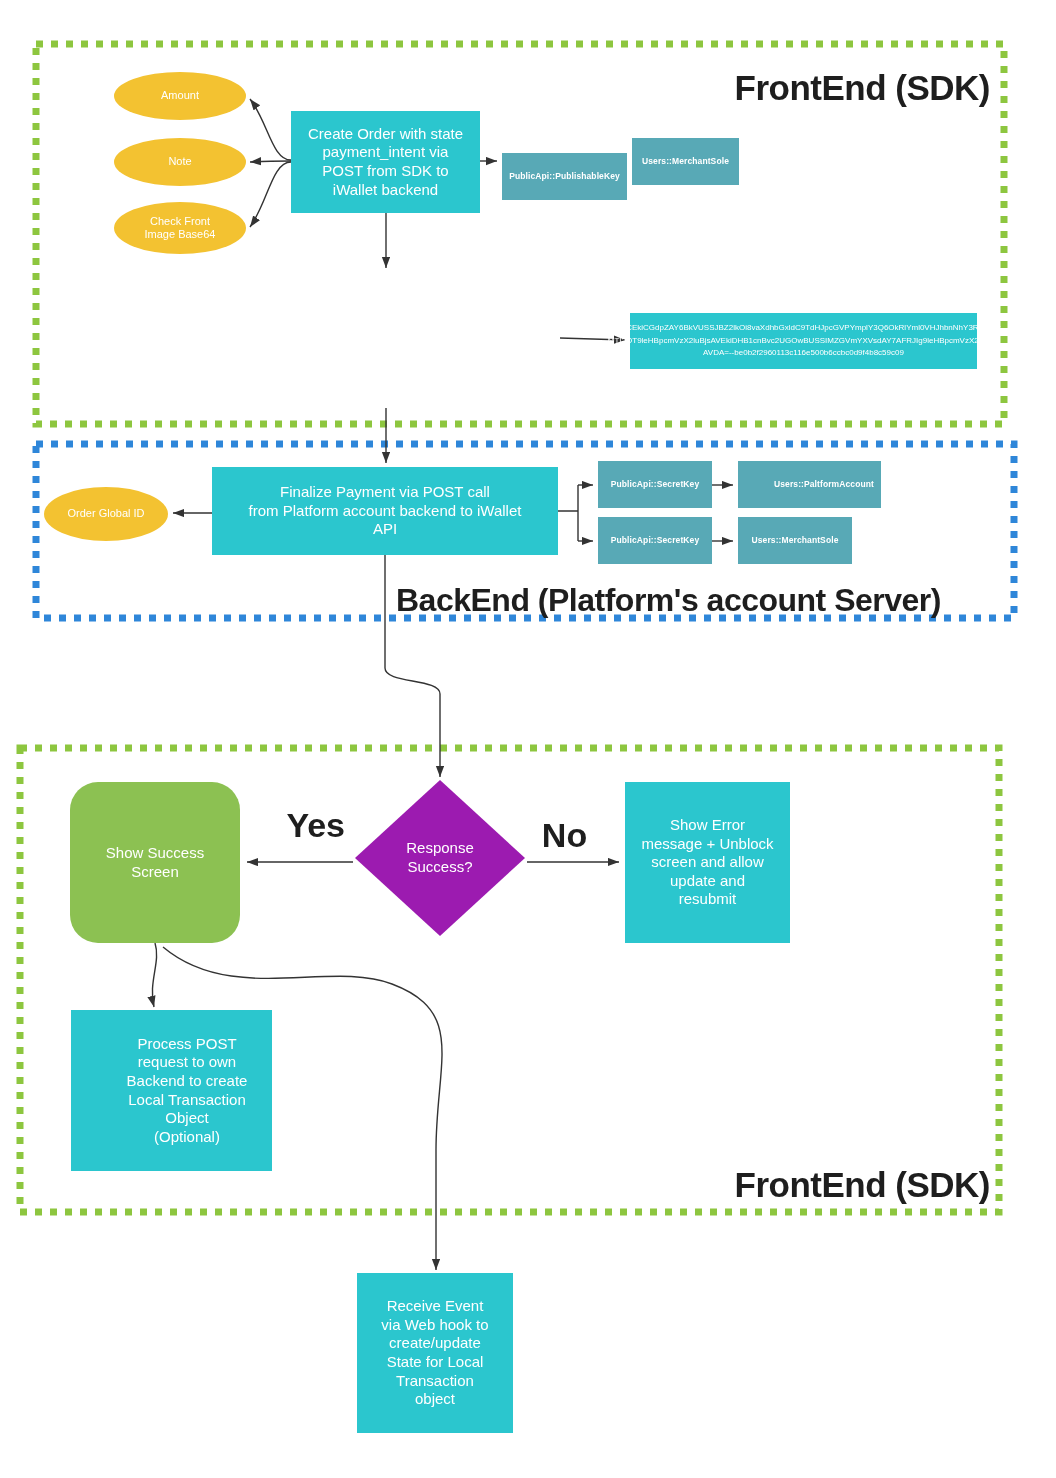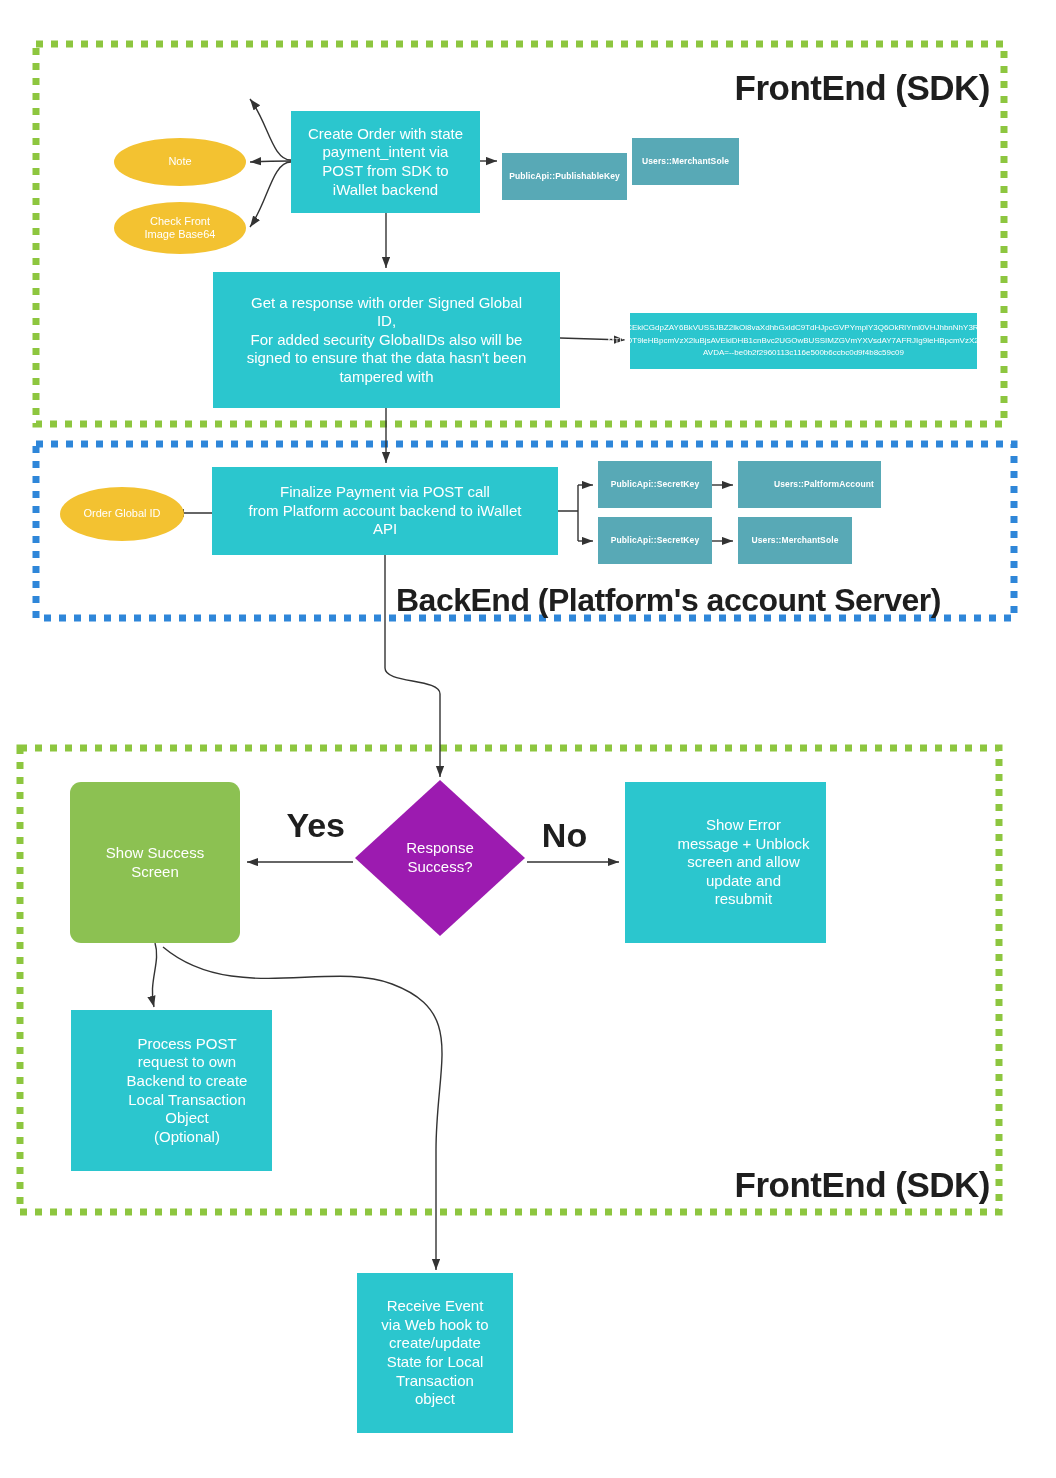--- a/index.html
+++ b/index.html
@@ -9,21 +9,21 @@
   }
   .layer{position:absolute;left:0;top:0;z-index:1;}
   .node{
     position:absolute;z-index:2;display:flex;align-items:center;justify-content:center;
     text-align:center;color:#ffffff;white-space:pre-line;font-size:15px;line-height:1.24;
   }
   .teal{background:var(--teal);}
   .ellipse{border-radius:50%;background:var(--yellow);font-size:11px;line-height:1.2;}
   .keybox{background:var(--teal_muted);font-size:8.5px;font-weight:bold;letter-spacing:.1px;}
   .hash{font-size:8px;line-height:1.55;}
-  .success{background:var(--green);border-radius:11px;}
+  .success{background:var(--green);border-radius:28px;}
   .diamond{background:var(--purple);clip-path:polygon(50% 0,100% 50%,50% 100%,0 50%);}
   .title{
     position:absolute;z-index:2;font-weight:bold;color:#1e1e1e;
     letter-spacing:-0.5px;white-space:pre;
   }
   .branch-label{position:absolute;z-index:2;font-weight:bold;color:#1e1e1e;font-size:34px;}
 </style>
 </head>
 <body>
 
@@ -60,54 +60,50 @@
       <path d="M527,862 L619,862" marker-end="url(#ah)"></path>
       <path d="M155,943 C161,962 148,982 154,1007" marker-end="url(#ah)"></path>
       <path d="M163,947 C232,1005 330,960 392,984 C466,1012 436,1062 436,1150 L436,1270" marker-end="url(#ah)"></path>
     </g>
   </svg>
 
   <div class="title" style="left:640px;top:68px;width:350px;text-align:right;font-size:35px;">FrontEnd (SDK)</div>
   <div class="title" style="left:396px;top:582px;width:620px;text-align:left;font-size:32px;">BackEnd (Platform's account Server)</div>
   <div class="title" style="left:640px;top:1165px;width:350px;text-align:right;font-size:35px;">FrontEnd (SDK)</div>
 
+  <div class="node ellipse" style="left:114px;top:72px;width:132px;height:48px;">Amount</div>
   <div class="node ellipse" style="left:114px;top:138px;width:132px;height:48px;text-align:right;">Note</div>
   <div class="node ellipse" style="left:114px;top:202px;width:132px;height:52px;">Check Front
 Image Base64</div>
   <div class="node teal" style="left:291px;top:111px;width:189px;height:102px;">Create Order with state
 payment_intent via
 POST from SDK to
 iWallet backend</div>
   <div class="node keybox" style="left:502px;top:138px;width:125px;height:47px;margin-top:15px;">PublicApi::PublishableKey</div>
   <div class="node keybox" style="left:632px;top:138px;width:107px;height:47px;">Users::MerchantSole</div>
-  <div class="node teal" style="left:213px;top:272px;width:347px;height:136px;">Get a response with order Signed Global
-ID,
-For added security GlobalIDs also will be
-signed to ensure that the data hasn't been
-tampered with</div>
   <div class="node teal hash" style="left:630px;top:313px;width:347px;height:56px;">BAh7CEkiCGdpZAY6BkVUSSJBZ2lkOi8vaXdhbGxldC9TdHJpcGVPYmplY3Q6OkRlYml0VHJhbnNhY3Rpb24v
 MTI2OT9leHBpcmVzX2luBjsAVEkiDHB1cnBvc2UGOwBUSSIMZGVmYXVsdAY7AFRJIg9leHBpcmVzX2F0Bjs
 AVDA=--be0b2f2960113c116e500b6ccbc0d9f4b8c59c09</div>
 
-  <div class="node ellipse" style="left:60px;top:487px;width:124px;height:54px;text-align:center;">Order Global ID</div>
+  <div class="node ellipse" style="left:44px;top:487px;width:124px;height:54px;text-align:center;">Order Global ID</div>
   <div class="node teal" style="left:212px;top:467px;width:346px;height:88px;">Finalize Payment via POST call
 from Platform account backend to iWallet
 API</div>
   <div class="node keybox" style="left:598px;top:461px;width:114px;height:47px;">PublicApi::SecretKey</div>
   <div class="node keybox" style="left:738px;top:461px;width:114px;height:47px;padding-left:29px;">Users::PaltformAccount</div>
   <div class="node keybox" style="left:598px;top:517px;width:114px;height:47px;">PublicApi::SecretKey</div>
   <div class="node keybox" style="left:738px;top:517px;width:114px;height:47px;">Users::MerchantSole</div>
 
   <div class="node success" style="left:70px;top:782px;width:170px;height:161px;">Show Success
 Screen</div>
   <div class="node diamond" style="left:355px;top:780px;width:170px;height:156px;">Response
 Success?</div>
   <div class="branch-label" style="left:255px;top:806px;width:90px;text-align:right;">Yes</div>
   <div class="branch-label" style="left:522px;top:816px;width:85px;text-align:center;">No</div>
-  <div class="node teal" style="left:625px;top:782px;width:165px;height:161px;padding-left:36px;">Show Error
+  <div class="node teal" style="left:625px;top:782px;width:165px;height:161px;">Show Error
 message + Unblock
 screen and allow
 update and
 resubmit</div>
   <div class="node teal" style="left:71px;top:1010px;width:170px;height:161px;padding-left:31px;">Process POST
 request to own
 Backend to create
 Local Transaction
 Object
 (Optional)</div>

